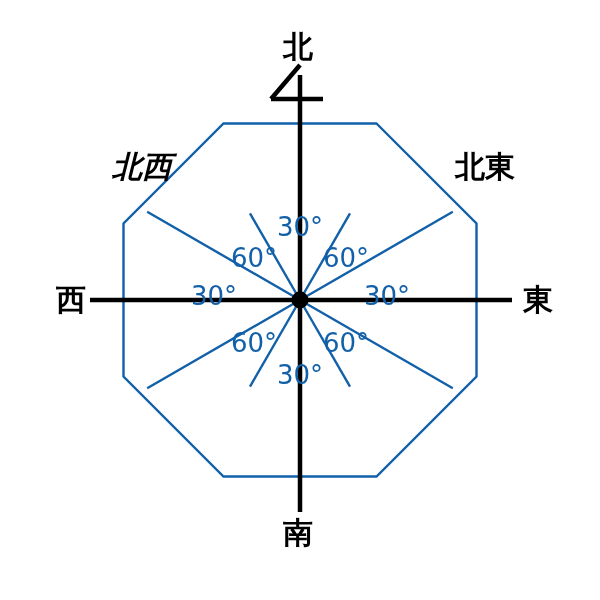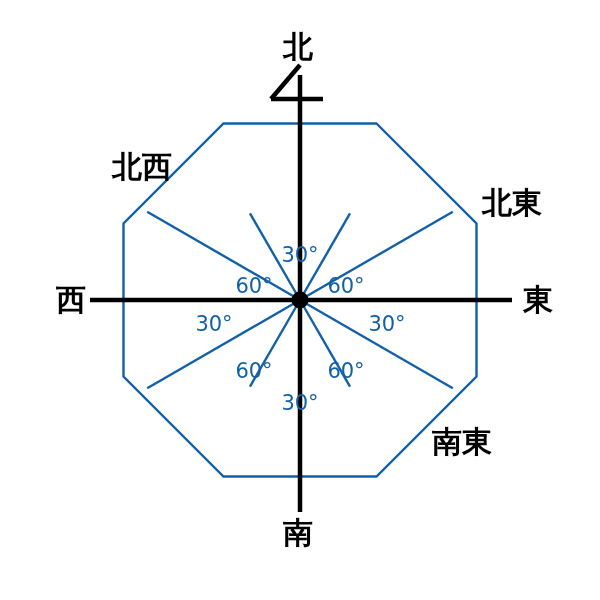--- a/index.html
+++ b/index.html
@@ -31,24 +31,23 @@
     font-weight: bold;
     font-size: 30px;
     line-height: 1;
     white-space: nowrap;
     letter-spacing: 0px;
   }
   .angle-label {
     position: absolute;
     color: #1260a8;
     font-family: "DejaVu Sans", "Liberation Sans", sans-serif;
-    font-size: 21px;
+    font-size: 26px;
     line-height: 1;
     white-space: nowrap;
-    margin-top: 28px;
   }
 </style>
 </head>
 <body>
 
 <div id="compass-diagram">
 
   <svg id="compass-svg" viewBox="0 0 600 600" xmlns="http://www.w3.org/2000/svg">
 
     <polygon points="376.5,123.5 476.5,223.5 476.5,376.5 376.5,476.5 223.5,476.5 123.5,376.5 123.5,223.5 223.5,123.5" fill="#ffffff" stroke="#1260a8" stroke-width="2.4" stroke-linejoin="miter"></polygon>
@@ -86,32 +85,31 @@
     <g stroke="#000000" stroke-width="4.5" fill="none" stroke-linecap="butt">
       <line x1="300" y1="65" x2="271" y2="99"></line>
       <line x1="271" y1="99" x2="323" y2="99"></line>
     </g>
 
     <circle cx="300" cy="300" r="8.5" fill="#000000"></circle>
   </svg>
 
   <div class="dir-label" style="left:298px; top:47px; transform:translate(-50%,-50%);">北</div>
 
-  <div class="dir-label" style="left:512px; top:167px; transform:translate(-50%,-50%);margin-top:36px;">北東</div>
+  <div class="dir-label" style="left:485px; top:167px; transform:translate(-50%,-50%);">北東</div>
 
   <div class="dir-label" style="left:538px; top:300px; transform:translate(-50%,-50%);">東</div>
 
-  <div class="dir-label" style="left:462px; top:442px; transform:translate(-50%,-50%);">南東</div>
 
   <div class="dir-label" style="left:298px; top:533px; transform:translate(-50%,-50%);">南</div>
 
 
   <div class="dir-label" style="left:71px; top:300px; transform:translate(-50%,-50%);">西</div>
 
-  <div class="dir-label" style="left:142px; top:167px; transform:translate(-50%,-50%);">北西</div>
+  <div class="dir-label" style="left:142px; top:167px; transform:translate(-50%,-50%);font-style:italic;">北西</div>
 
   <div class="angle-label" style="left:300px; top:227px; transform:translate(-50%,-50%);">30°</div>
 
   <div class="angle-label" style="left:346px; top:258px; transform:translate(-50%,-50%);">60°</div>
 
   <div class="angle-label" style="left:387px; top:296px; transform:translate(-50%,-50%);">30°</div>
 
   <div class="angle-label" style="left:346px; top:343px; transform:translate(-50%,-50%);">60°</div>
 
   <div class="angle-label" style="left:300px; top:375px; transform:translate(-50%,-50%);">30°</div>

